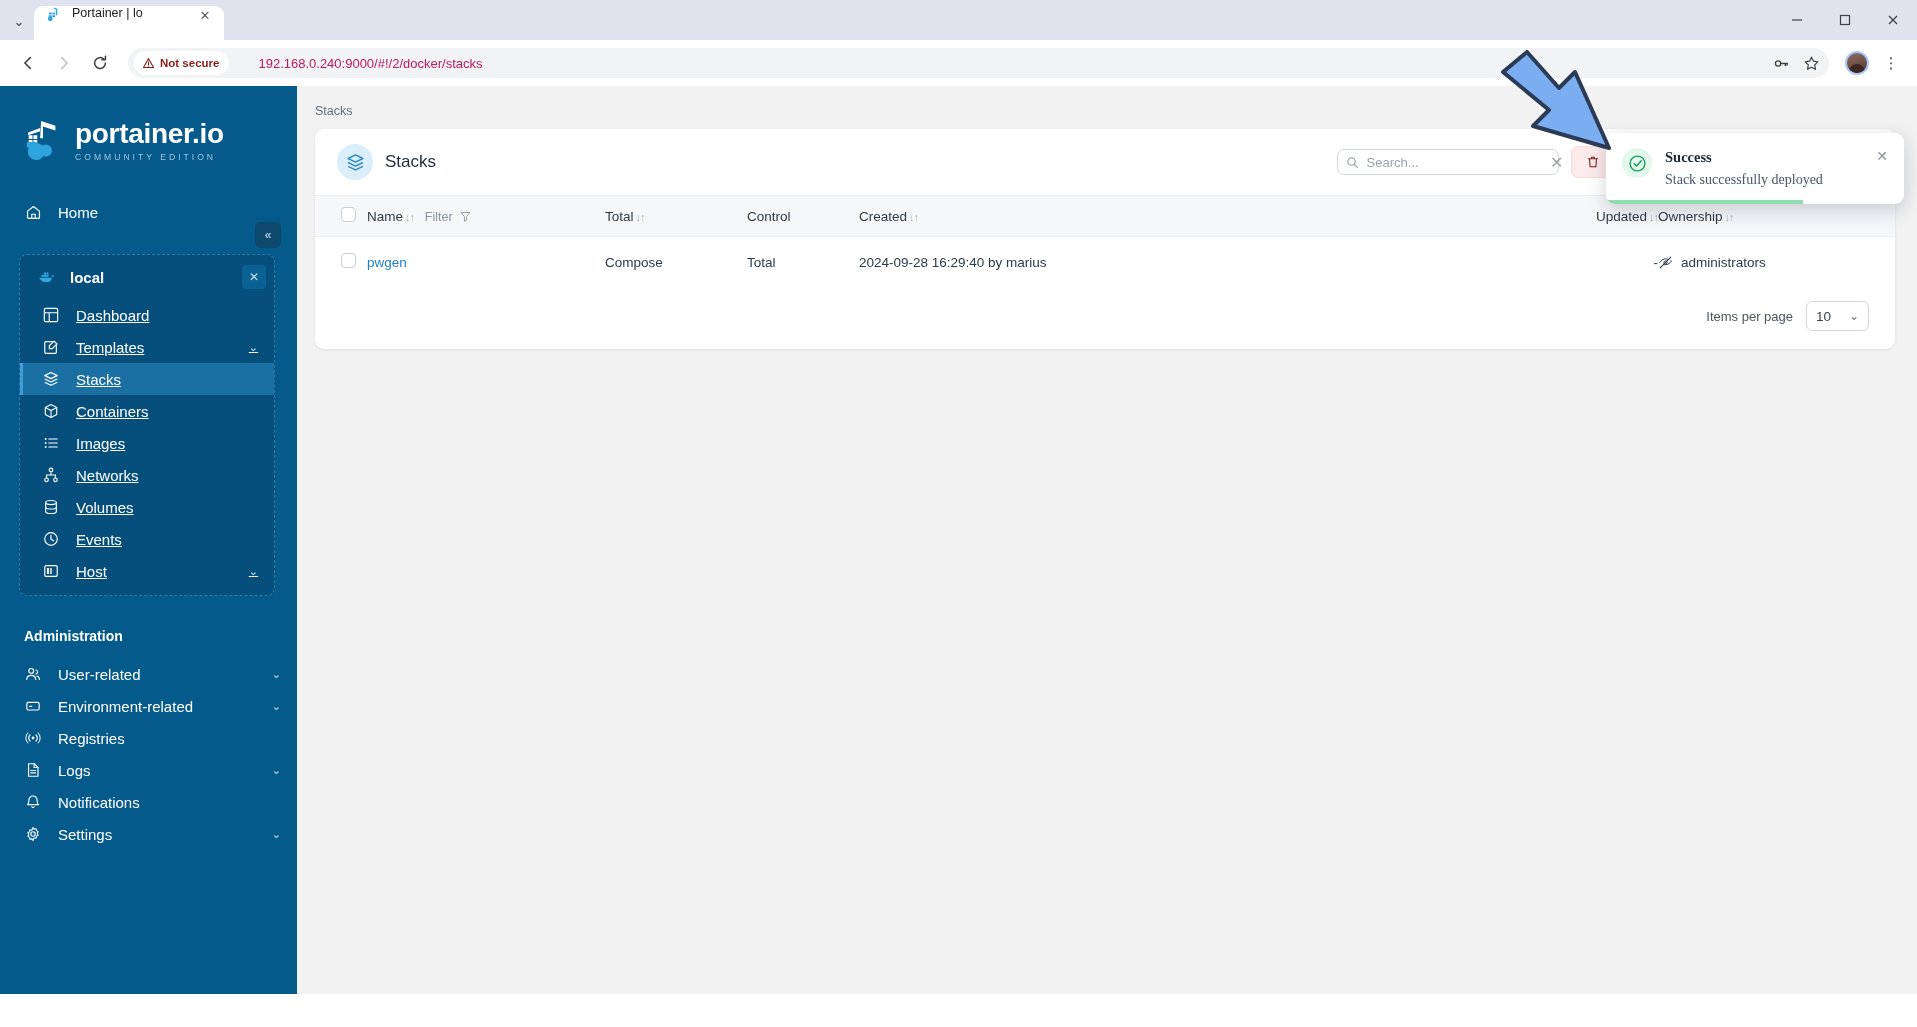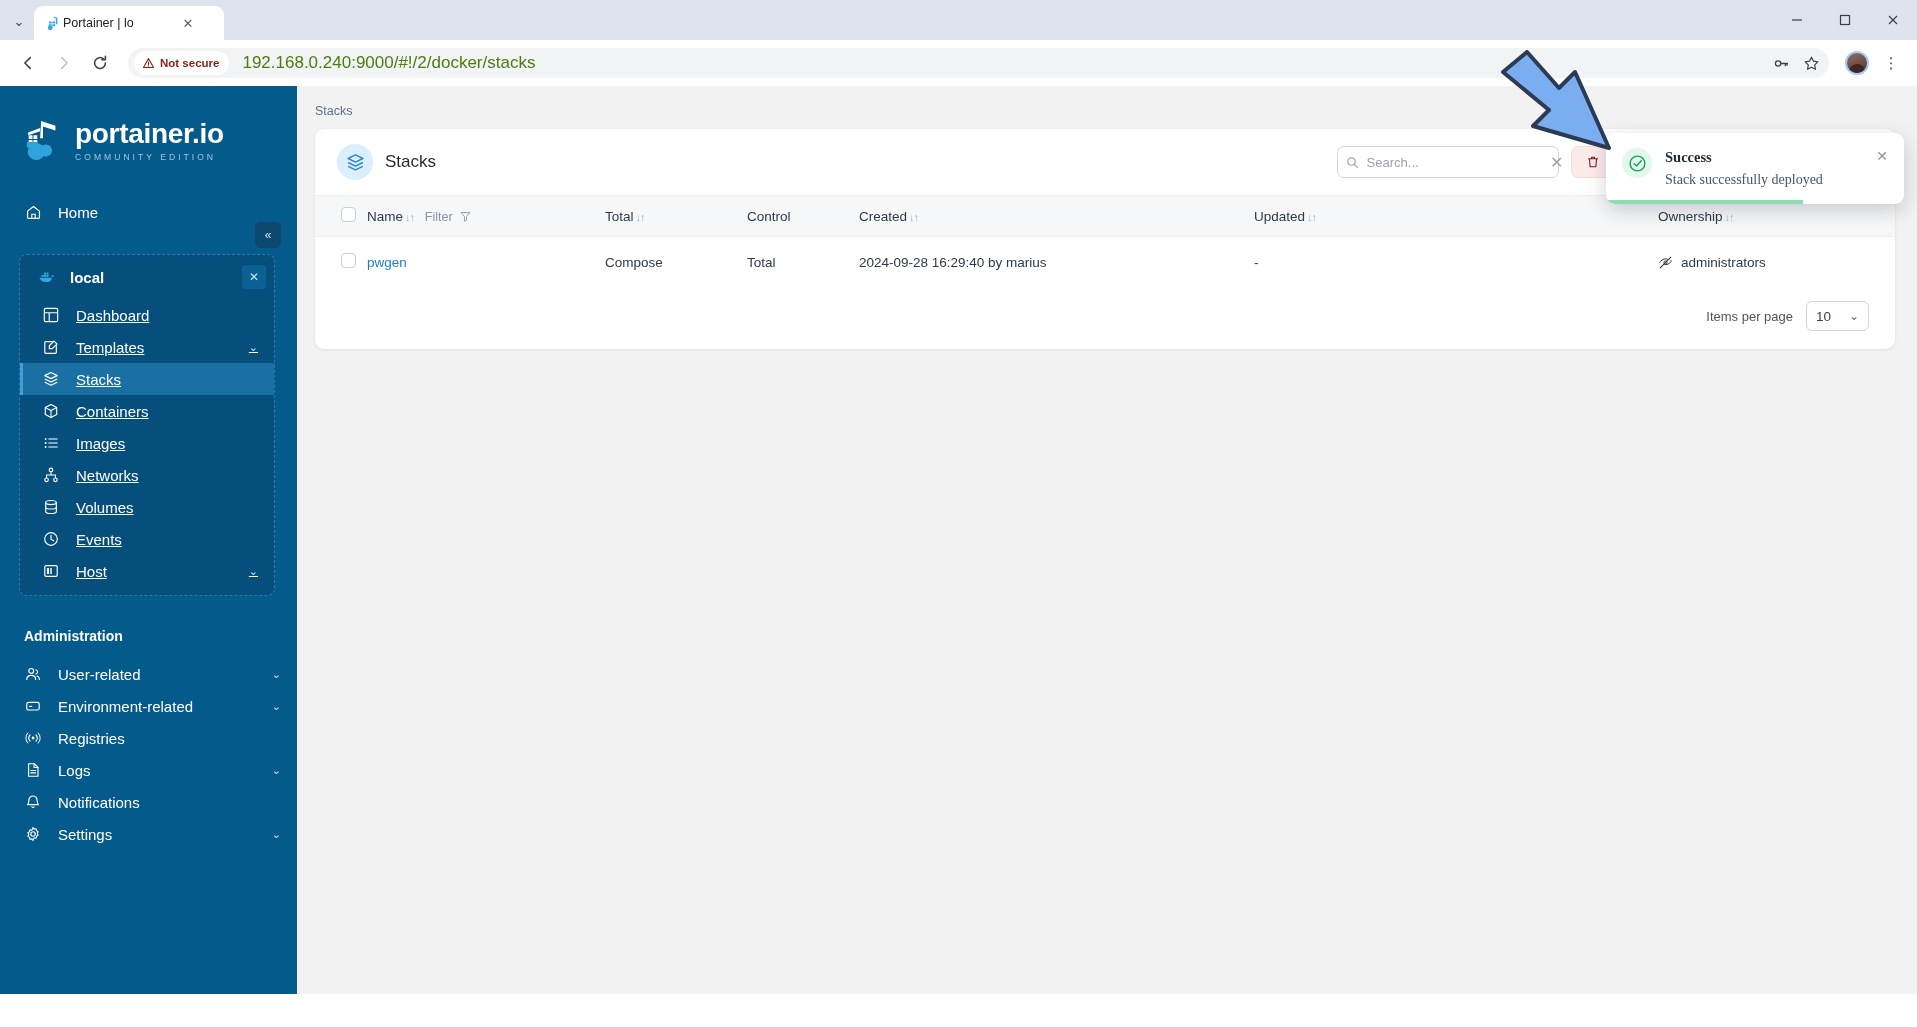--- a/index.html
+++ b/index.html
@@ -22,22 +22,23 @@
   .tab-list-btn {
     width: 30px; height: 30px;
     display: flex; align-items: center; justify-content: center;
     color: #444; font-size: 13px; margin-bottom: 4px;
     border-radius: 4px;
   }
   .browser-tab {
     height: 34px;
     background: #ffffff;
     border-radius: 9px 9px 0 0;
-    display: flex; align-items: center;
-    padding: 0 27px 0 12px;
+    display: flex; 
+    padding: 0 10px 0 12px;
+    gap: 9px;
     min-width: 190px;
     max-width: 240px;
   }
   .tab-favicon { width: 17px; height: 17px; flex: 0 0 17px; position: relative; }
   .tab-title {
     font-size: 12.5px; color: #202124;
     white-space: nowrap; overflow: hidden;
     flex: 1;
     -webkit-mask-image: linear-gradient(to right, #000 72%, transparent 100%);
     mask-image: linear-gradient(to right, #000 72%, transparent 100%);
@@ -81,21 +82,21 @@
   }
   .not-secure-chip {
     display: flex; align-items: center; gap: 5px;
     background: #ffffff;
     border-radius: 14px;
     height: 24px;
     padding: 0 10px 0 8px;
     margin-left: 2px;
   }
   .not-secure-txt { font-size: 11.5px; color: #8c1d18; font-weight: bold; }
-  .omnibox-url { font-size: 17px; color: #4d7c0f; margin-left: 13px; }
+  .omnibox-url { font-size: 13px; color: #be185d; margin-left: 29px; }
   .omnibox-right {
     position: absolute; right: 4px; top: 0; bottom: 0;
     display: flex; align-items: center; gap: 2px;
   }
   .omni-icon {
     width: 28px; height: 28px;
     display: flex; align-items: center; justify-content: center;
     color: #3c4043;
   }
   .profile-avatar {
@@ -230,21 +231,21 @@
   }
   .card-head-icon {
     width: 36px; height: 36px; border-radius: 50%;
     background: #dbeefb;
     display: flex; align-items: center; justify-content: center;
     color: #2e8ac4;
   }
   .card-head-title { font-size: 17px; color: #1f2a37; font-weight: normal; flex: 1; }
 
   .search-box {
-    width: 222px; height: 32px;
+    width: 222px; height: 26px;
     border: 1px solid #d4d7dd;
     border-radius: 7px;
     display: flex; align-items: center;
     padding: 0 8px; gap: 7px;
     background: #fff;
   }
   .search-box input {
     flex: 1; border: 0; outline: 0;
     font-size: 13px; font-family: inherit; color: #374151;
     background: transparent;
@@ -273,21 +274,21 @@
   th {
     text-align: left; font-size: 13.5px; font-weight: normal;
     color: #2e3a47; padding: 11px 0;
     white-space: nowrap;
   }
   th.c-check, td.c-check { width: 52px; padding-left: 26px; }
   th.c-name, td.c-name { width: 238px; }
   th.c-type, td.c-type { width: 142px; }
   th.c-control, td.c-control { width: 112px; }
   th.c-created, td.c-created { width: 395px; }
-  th.c-updated, td.c-updated { width: 404px; }
+  th.c-updated, td.c-updated { width: 404px; text-align: right; }
   td {
     font-size: 13.5px; color: #2e3a47;
     padding: 16px 0;
   }
   .sort-arrows { color: #aab2bd; font-size: 11px; margin-left: 2px; letter-spacing: -1px; }
   .filter-lbl { color: #8a93a0; font-size: 12.5px; margin-left: 7px; }
   .filter-icon { color: #8a93a0; margin-left: 4px; }
   .cbox {
     width: 15px; height: 15px;
     border: 1.4px solid #c9ced6; border-radius: 4px;

